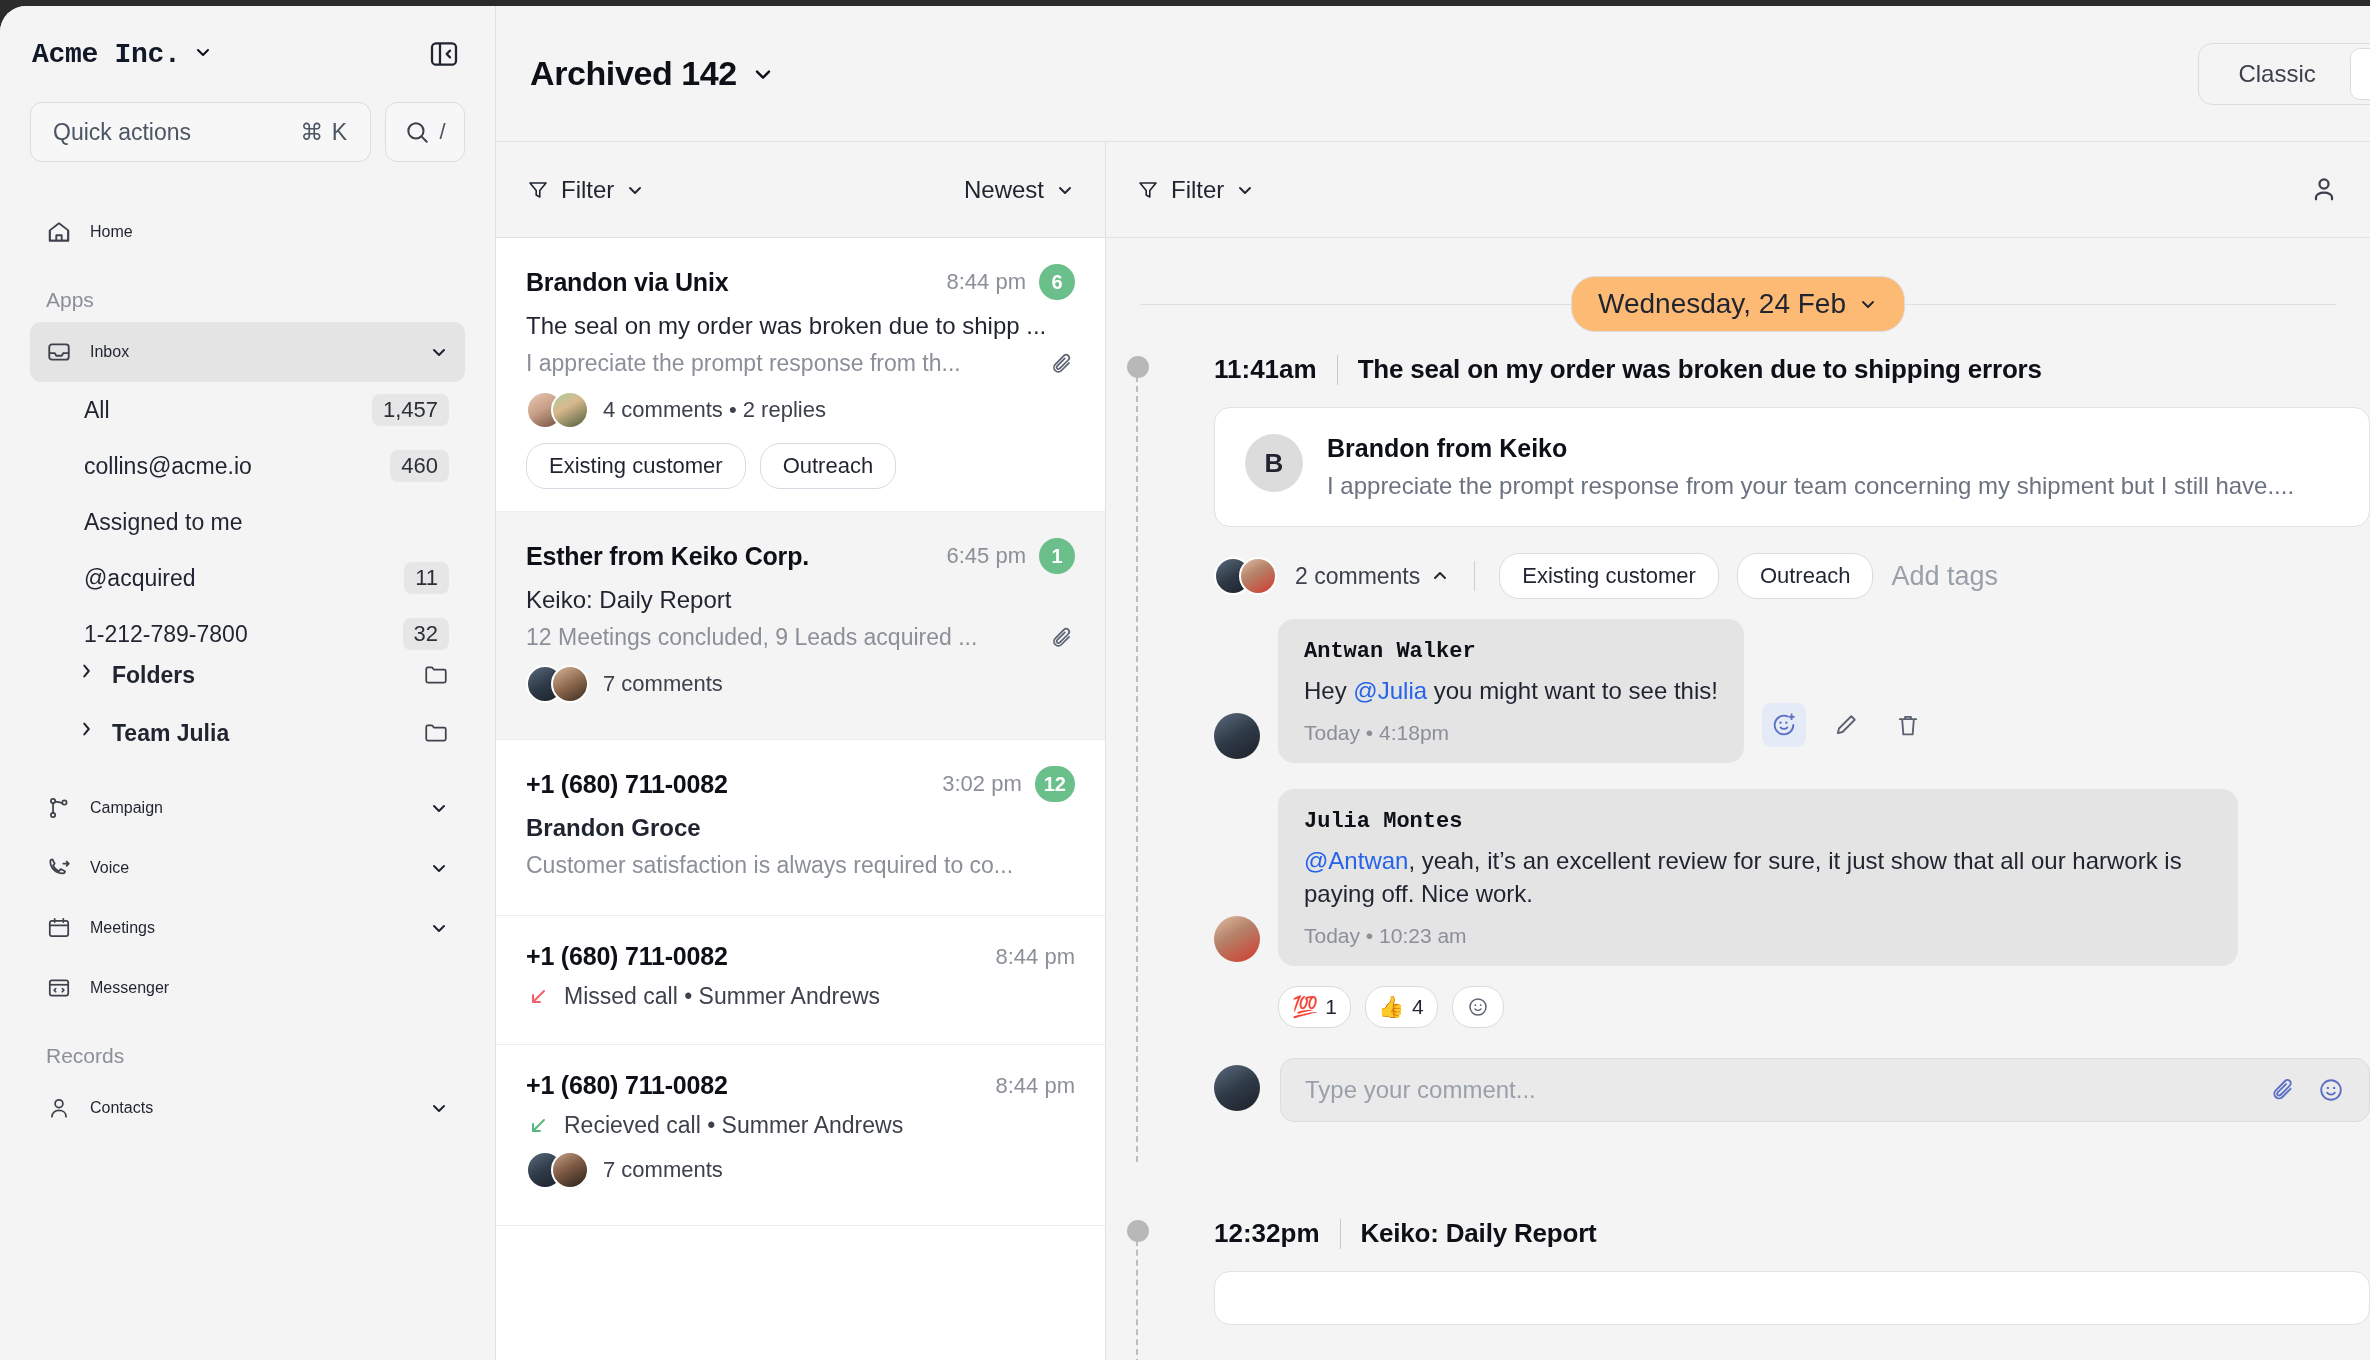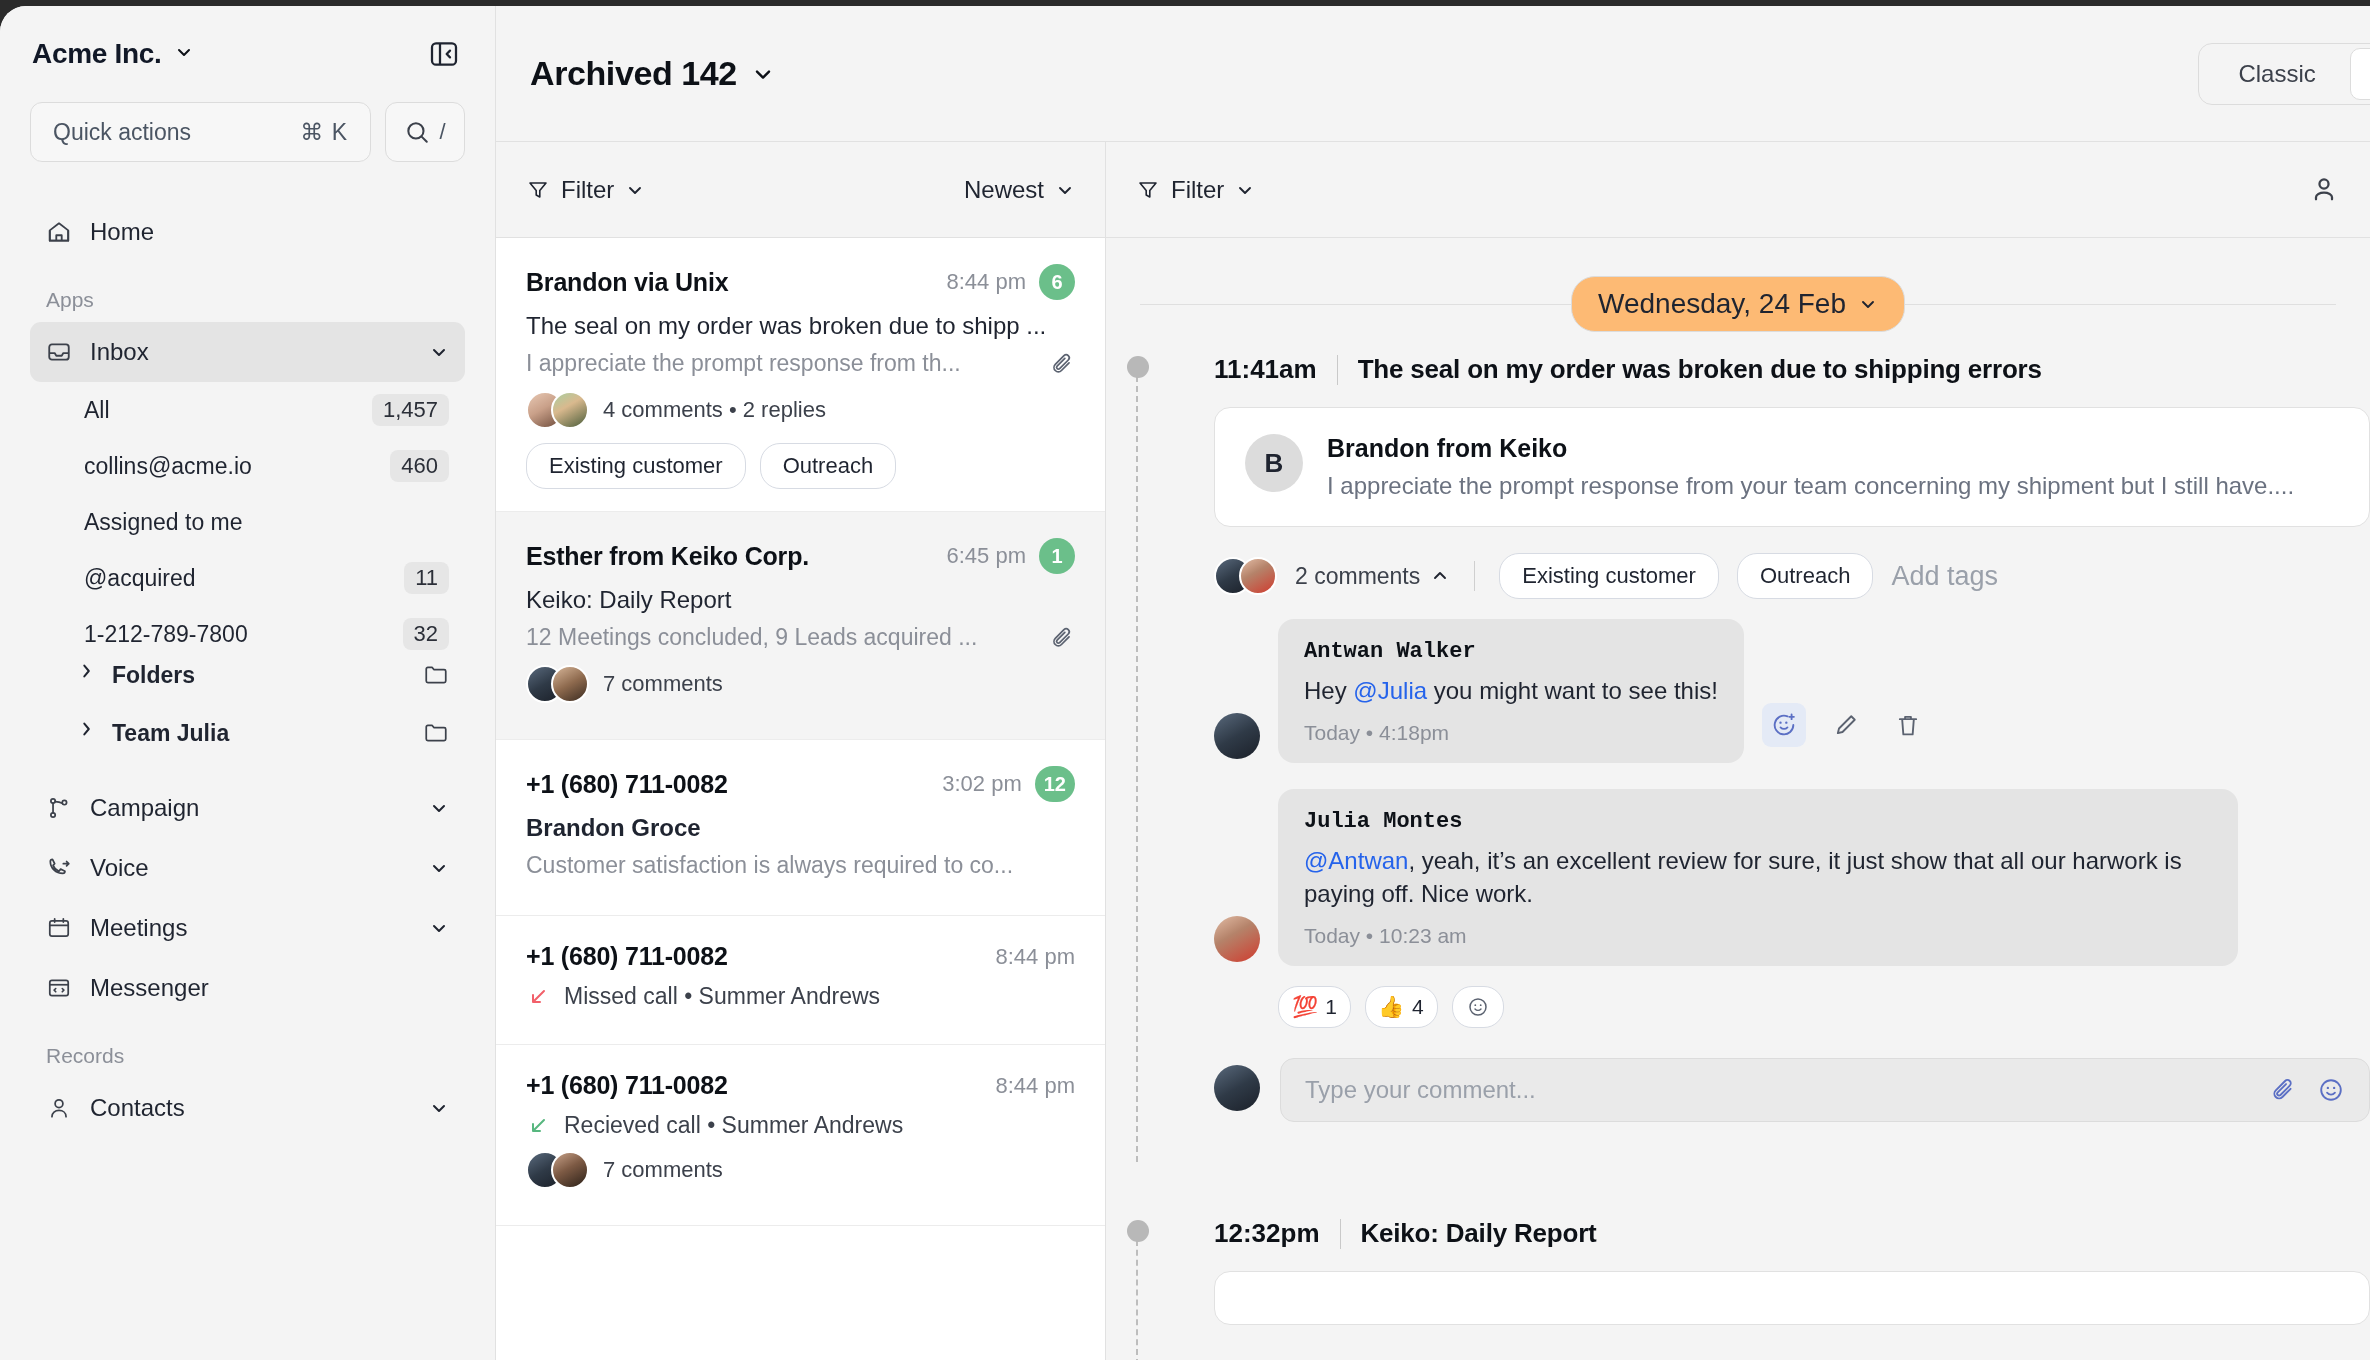--- a/index.html
+++ b/index.html
@@ -22,21 +22,21 @@
   .sidebar {
     width: 496px; flex: 0 0 496px;
     background: #f4f4f4;
     border-right: 1px solid #e1e1e1;
     padding: 0 30px;
     display: flex; flex-direction: column;
     overflow: hidden;
   }
   .sb-top {
     height: 96px; display: flex; align-items: center;
-    justify-content: space-between; padding: 5px 2px;
+    justify-content: space-between; padding: 5px 2px; font-family: Liberation Mono, monospace;
   }
   .org { display: flex; align-items: center; gap: 12px; cursor: pointer; }
   .org-name { font-size: 28px; font-weight: 700; color: #111827; letter-spacing: -0.3px; }
   .chev { display: inline-block; }
   .collapse-btn {
     width: 38px; height: 38px; display: flex; align-items: center; justify-content: center;
     cursor: pointer;
   }
 
   .sb-search-row { display: flex; gap: 14px; margin-bottom: 40px; }
@@ -51,21 +51,21 @@
     width: 80px; height: 60px; border: 1px solid #dcdcdc; border-radius: 12px;
     background: #f7f7f7; display: flex; align-items: center; justify-content: center;
     gap: 9px; cursor: pointer;
   }
   .search-slash { font-size: 22px; color: #4b5563; }
 
   .nav-item {
     height: 60px; display: flex; align-items: center; gap: 18px;
     padding: 0 16px; border-radius: 11px; cursor: pointer; position: relative;
   }
-  .nav-item .label { font-size: 24px; color: #1f2430; text-align: center; }
+  .nav-item .label { font-size: 16px; color: #1f2430; text-align: center; }
   .nav-item.active { background: #e4e4e4; }
   .nav-ic { width: 26px; height: 26px; display: flex; align-items: center; justify-content: center; flex: 0 0 26px; }
   .nav-caret { margin-left: auto; display: flex; align-items: center; }
 
   .section-label {
     font-size: 21px; color: #8b8f98; padding: 0 16px;
     margin-top: 26px; margin-bottom: 10px;
   }
   .sub-item {
     height: 56px; display: flex; align-items: center;

